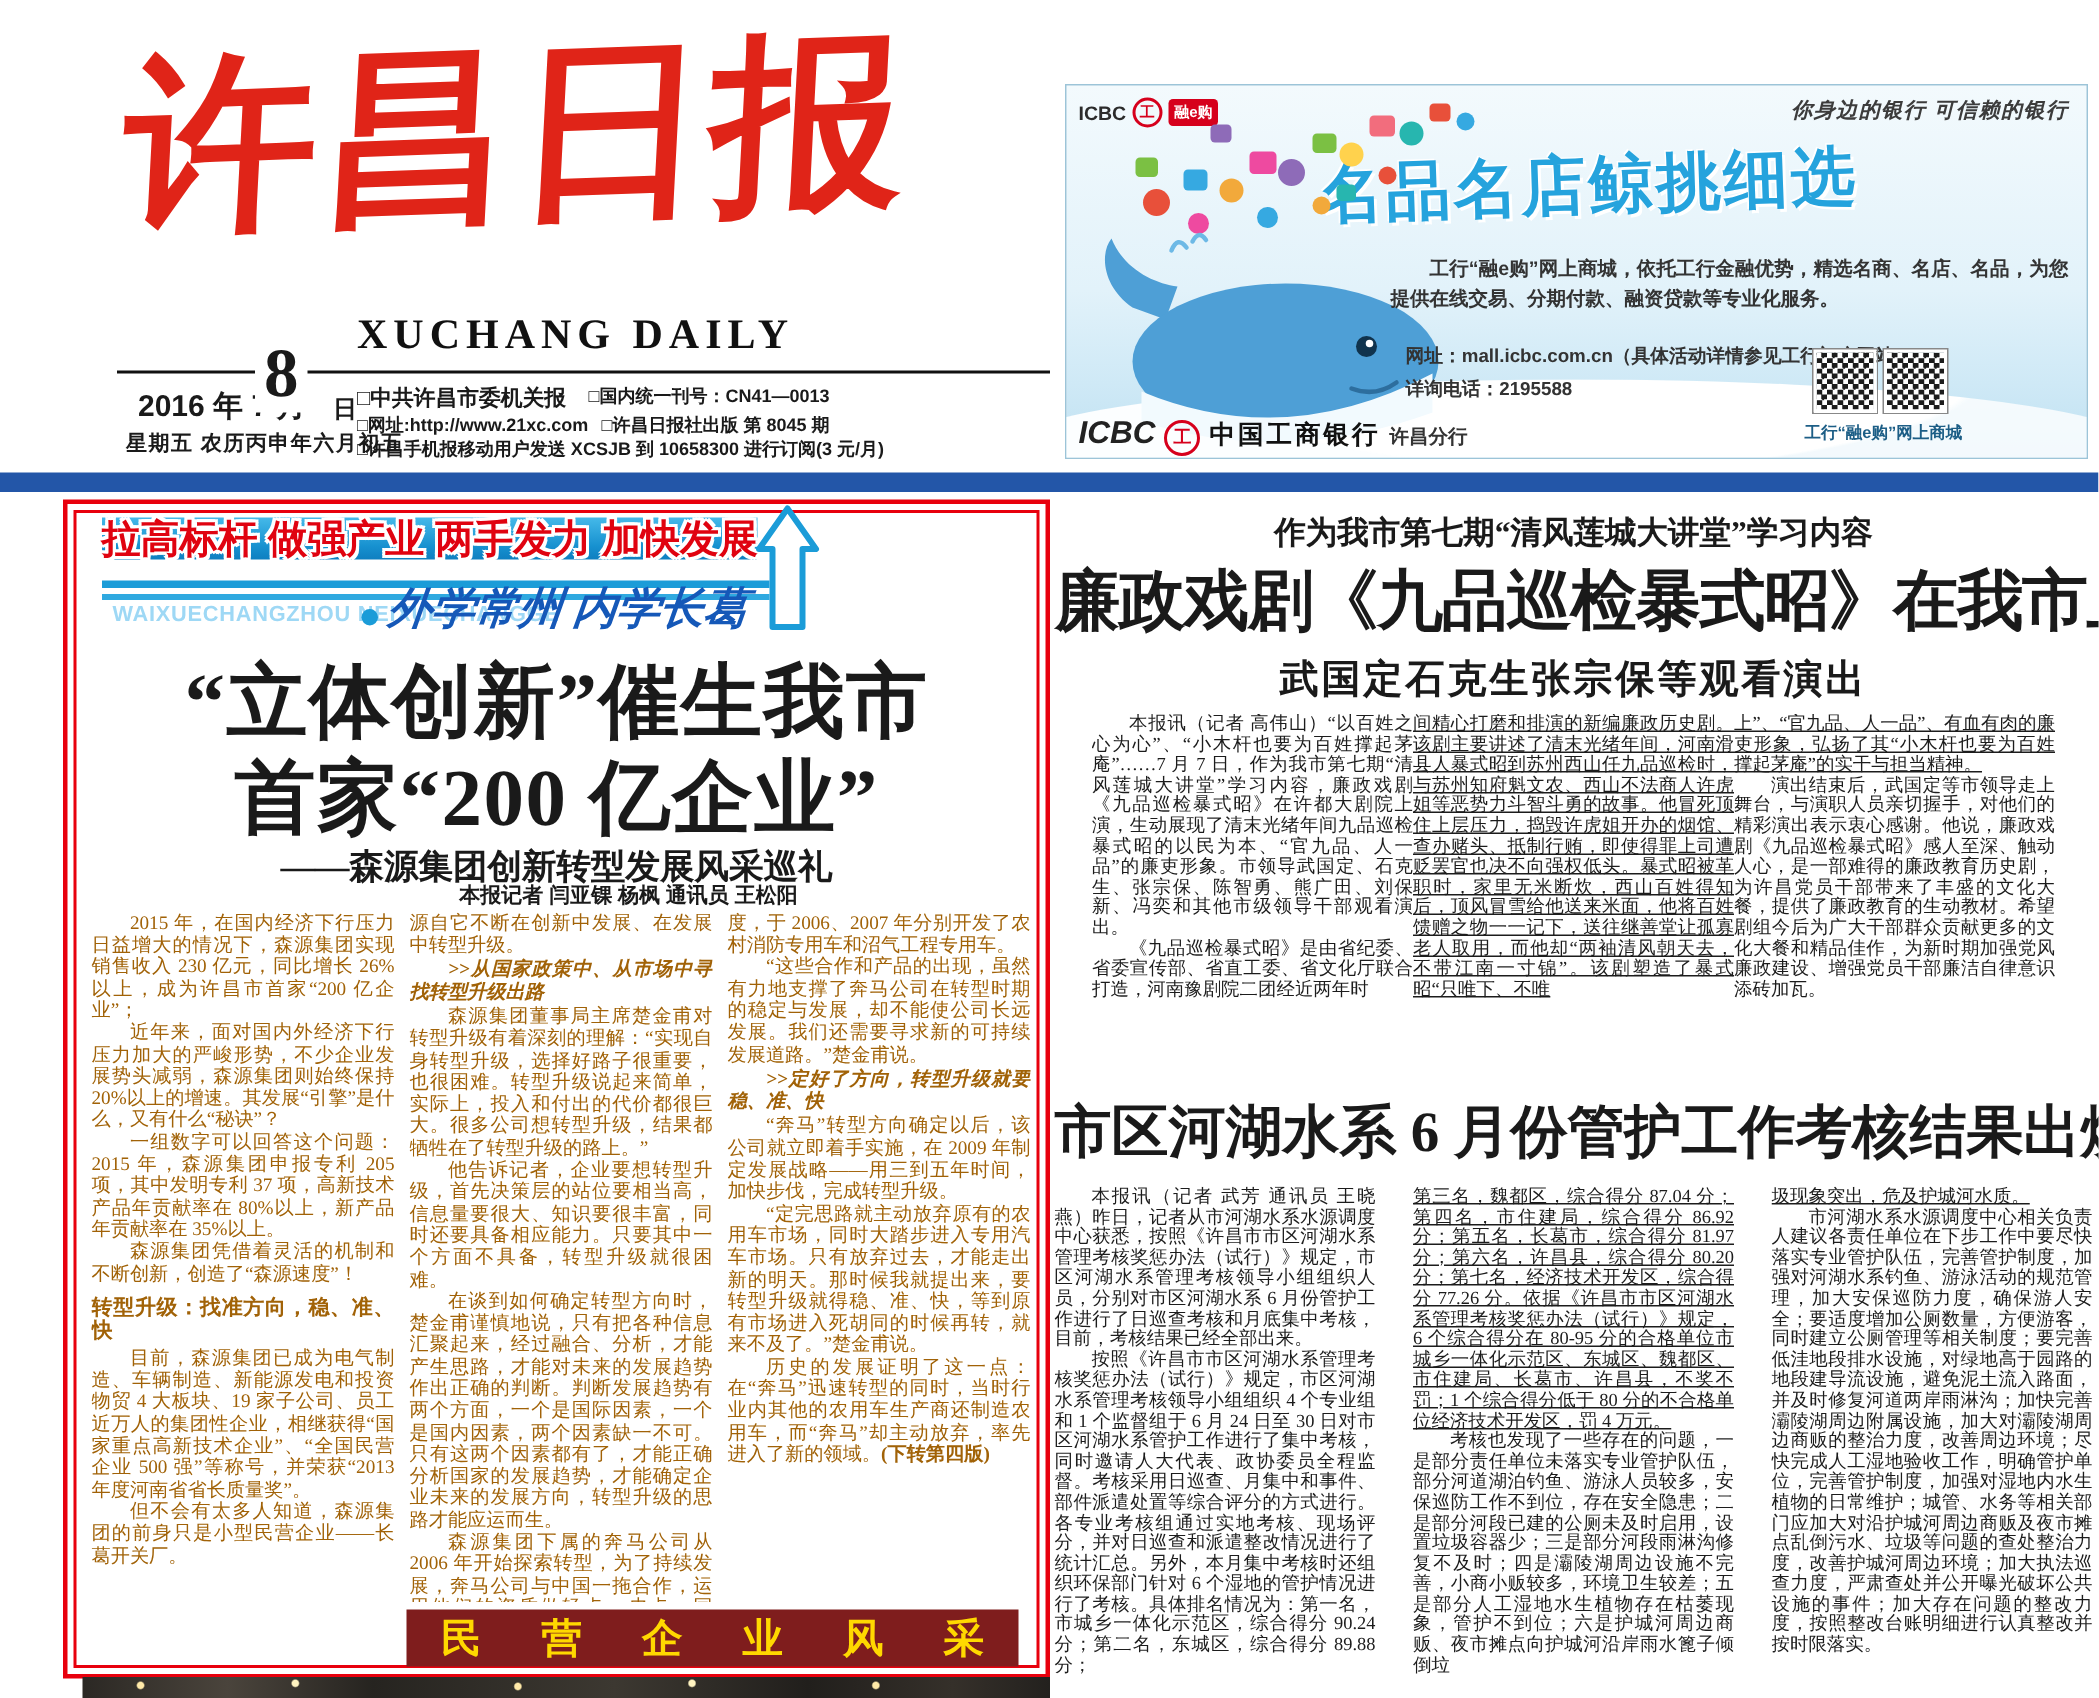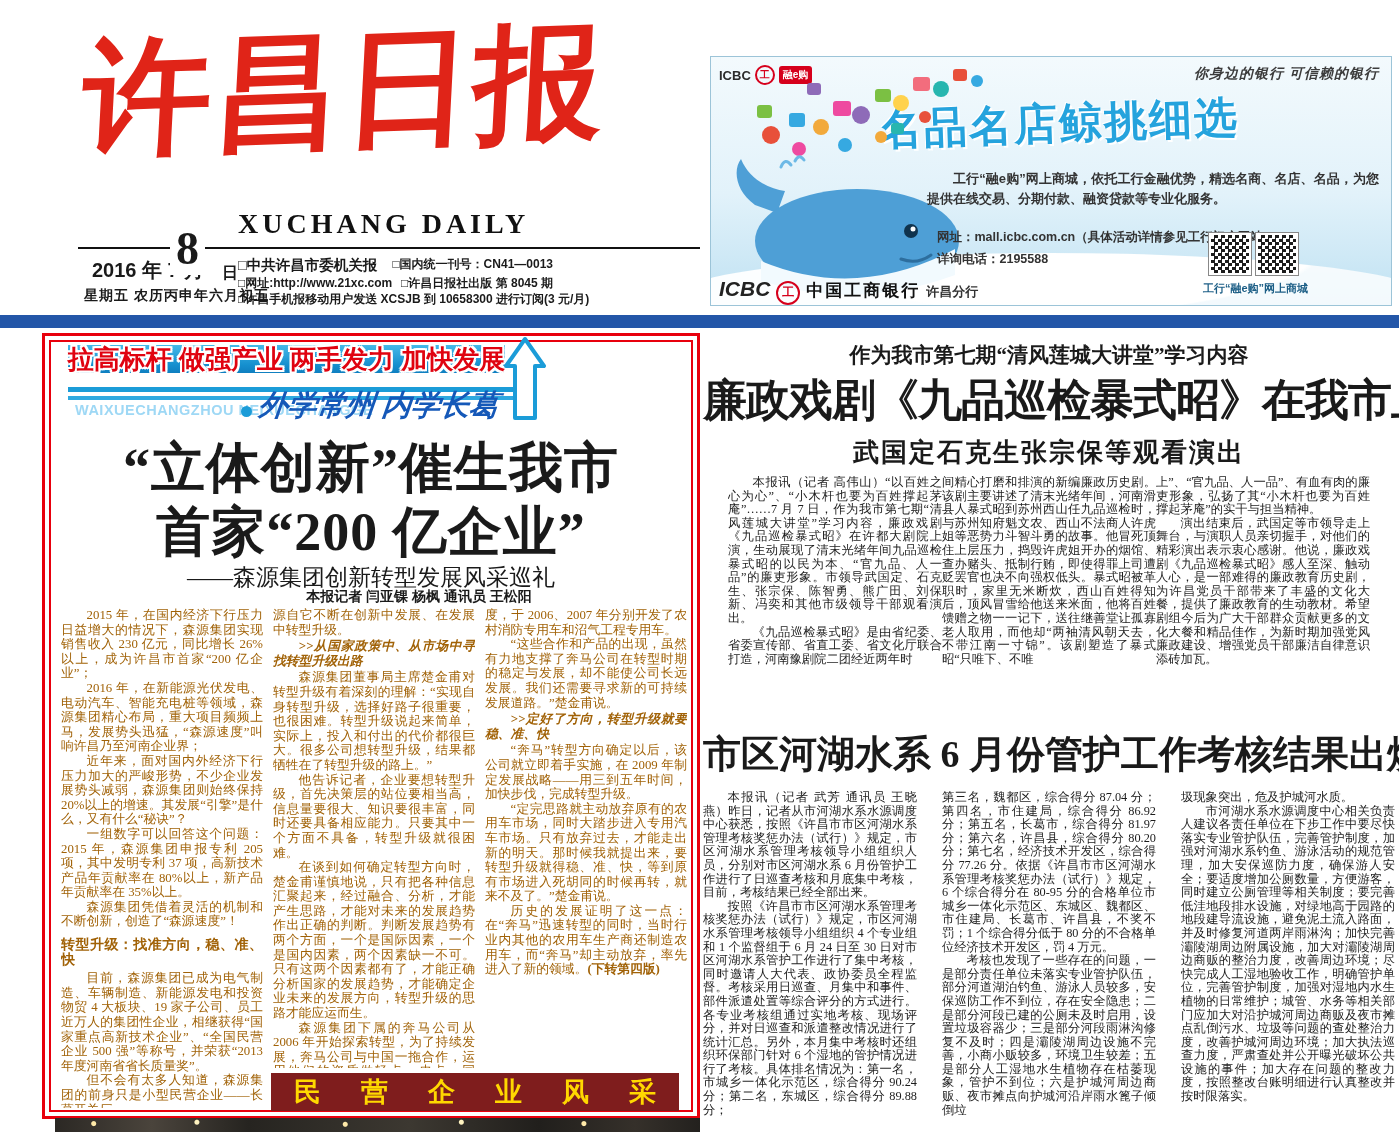--- a/index.html
+++ b/index.html
@@ -78,21 +78,21 @@
   .up-arrow{left:458px;top:0px;width:44px;height:86px;z-index:3;}
   .sub-en{left:30px;top:66px;font-size:14.5px;font-weight:900;color:#9ed8f5;letter-spacing:0.5px;white-space:nowrap;}
   .sub-dot{left:196px;top:70px;width:11px;height:11px;border-radius:50%;background:#1b9cd8;}
   .sub-cn{left:214px;top:50px;font-size:29px;font-weight:900;color:#1558b8;
     font-style:italic;font-family:"Liberation Serif","DejaVu Serif",serif;
     transform:skewX(-6deg);white-space:nowrap;z-index:3;}
   .l-h1{left:0;top:96px;width:100%;text-align:center;font-size:54px;font-weight:900;
     font-family:"Liberation Serif","DejaVu Serif",serif;letter-spacing:1px;white-space:nowrap;}
   .l-h2{left:0;top:160px;width:100%;text-align:center;font-size:54px;font-weight:900;
     font-family:"Liberation Serif","DejaVu Serif",serif;letter-spacing:1px;white-space:nowrap;}
-  .l-dash{left:0;top:226px;width:100%;text-align:center;font-size:23px;font-weight:400;
+  .l-dash{left:0;top:226px;width:100%;text-align:center;font-size:23px;font-weight:700;
     font-family:"Liberation Serif","DejaVu Serif",serif;}
   .l-byline{left:0;top:252px;width:100%;text-align:center;font-size:14px;font-weight:bold;padding-left:48px;}
   .lcol{position:absolute;width:202px;overflow:hidden;top:272px;}
   #lcol1{left:16px;height:500px;}
   #lcol2{left:228px;height:460px;}
   #lcol3{left:440px;height:460px;}
   .news-l p{margin:0;font-size:12.8px;line-height:14.6px;text-align:justify;
     text-indent:2em;color:#a16207;font-family:"Liberation Serif","DejaVu Serif",serif;}
   .news-l p.noind{text-indent:0;}
   .news-l p.kai{font-style:italic;font-weight:bold;margin:2px 0;}
@@ -111,21 +111,21 @@
     font-family:"Liberation Serif","DejaVu Serif",serif;white-space:nowrap;letter-spacing:-1px;}
   .a1-sub{left:0;top:102px;width:100%;text-align:center;font-size:26px;font-weight:900;
     font-family:"Liberation Serif","DejaVu Serif",serif;letter-spacing:2px;}
   .a1-cols{left:0;top:143px;width:692px;height:244px;display:flex;justify-content:center;overflow:hidden;}
   .a2-title{left:0;top:396px;width:100%;text-align:center;font-size:38px;font-weight:900;
     font-family:"Liberation Serif","DejaVu Serif",serif;white-space:nowrap;}
   .a2-cols{left:0;top:458px;width:692px;height:341px;display:flex;justify-content:space-between;overflow:hidden;}
   .rcol{width:214px;overflow:hidden;}
   .news-r p{margin:0;font-size:12.3px;line-height:13.6px;text-align:justify;
     text-indent:2em;color:#1c1c1c;font-family:"Liberation Serif","DejaVu Serif",serif;}
-  .news-r p.noind{text-indent:0;}
+  .news-r p.noind{text-indent:0;text-decoration:underline;}
   
   .photo-strip{left:55px;top:1118px;width:645px;height:14px;
     background:
       radial-gradient(circle at 6% 40%,#ffe9a8 0 2px,transparent 3px),
       radial-gradient(circle at 22% 30%,#fff3c0 0 2px,transparent 3px),
       radial-gradient(circle at 45% 45%,#ffe9a8 0 2px,transparent 3px),
       radial-gradient(circle at 63% 30%,#fff3c0 0 2px,transparent 3px),
       radial-gradient(circle at 82% 40%,#ffe9a8 0 2px,transparent 3px),
       linear-gradient(90deg,#2b2824,#4a443c 15%,#262420 30%,#3c3831 55%,#211f1c 75%,#35302a 90%,#23211e);}
 </style>
@@ -225,21 +225,20 @@
   <div class="abs sub-dot"></div>
   <div class="abs sub-cn">外学常州 内学长葛</div>
 
   <div class="abs l-h1">“立体创新”催生我市</div>
   <div class="abs l-h2">首家“200 亿企业”</div>
   <div class="abs l-dash">——森源集团创新转型发展风采巡礼</div>
   <div class="abs l-byline">本报记者 闫亚锞 杨枫 通讯员 王松阳</div>
 
   <div id="lcol1" class="lcol news-l">
     <p>2015 年，在国内经济下行压力日益增大的情况下，森源集团实现销售收入 230 亿元，同比增长 26%以上，成为许昌市首家“200 亿企业”；</p>
-    <p>2016 年，在新能源光伏发电、电动汽车、智能充电桩等领域，森源集团精心布局，重大项目频频上马，发展势头迅猛，“森源速度”叫响许昌乃至河南企业界；</p>
     <p>近年来，面对国内外经济下行压力加大的严峻形势，不少企业发展势头减弱，森源集团则始终保持 20%以上的增速。其发展“引擎”是什么，又有什么“秘诀”？</p>
     <p>一组数字可以回答这个问题：2015 年，森源集团申报专利 205 项，其中发明专利 37 项，高新技术产品年贡献率在 80%以上，新产品年贡献率在 35%以上。</p>
     <p>森源集团凭借着灵活的机制和不断创新，创造了“森源速度”！</p>
     <p class="subh">转型升级：找准方向，稳、准、快</p>
     <p>目前，森源集团已成为电气制造、车辆制造、新能源发电和投资物贸 4 大板块、19 家子公司、员工近万人的集团性企业，相继获得“国家重点高新技术企业”、“全国民营企业 500 强”等称号，并荣获“2013 年度河南省省长质量奖”。</p>
     <p>但不会有太多人知道，森源集团的前身只是小型民营企业——长葛开关厂。</p>
 
   </div>
   <div id="lcol2" class="lcol news-l">
     <p class="noind">源自它不断在创新中发展、在发展中转型升级。</p>

